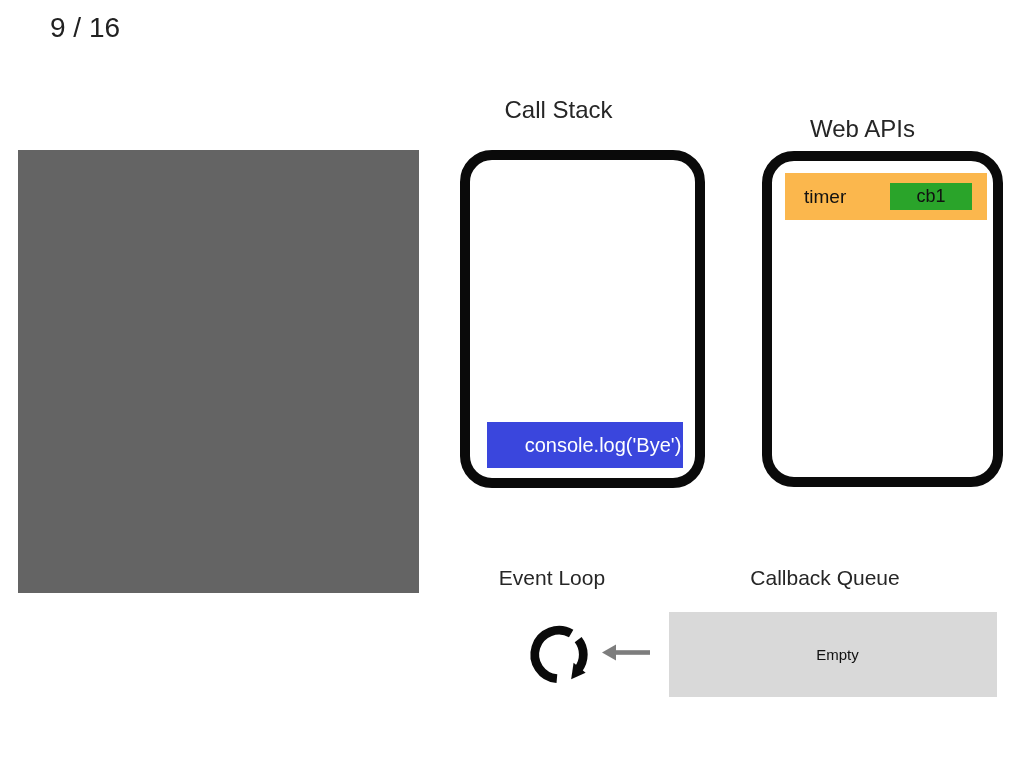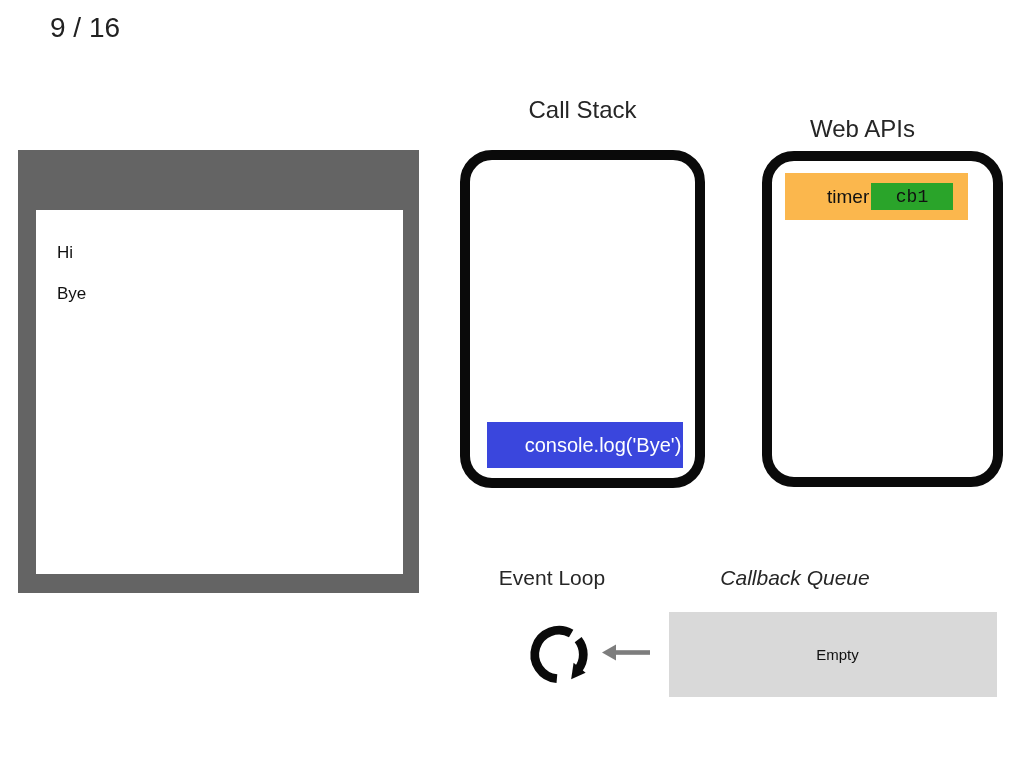--- a/index.html
+++ b/index.html
@@ -33,82 +33,78 @@
   .console-body {
     left: 18px; top: 60px; width: 367px; height: 364px;
     background: #ffffff;
   }
   .console-line { position: absolute; left: 21px; font-size: 17px; color: #111111; }
   .console-line.l0 { top: 33px; }
   .console-line.l1 { top: 74px; }
 
   
   .section-title { font-size: 24px; color: #262626; text-align: center; }
-  .title-callstack { left: 460px; top: 96px; width: 245px; }
+  .title-callstack { left: 436px; top: 96px; width: 245px; }
   .title-webapis  { left: 742px; top: 96px; width: 241px; margin-top: 19px; }
   .sub-title { font-size: 21px; color: #262626; text-align: center; }
   .title-eventloop { left: 472px; top: 566px; width: 160px; text-align: center; }
-  .title-cbqueue   { left: 631px; top: 566px; width: 328px; font-style: italic; }
+  .title-cbqueue   { left: 661px; top: 566px; width: 328px; }
 
   
   .rounded-frame {
     border: 10px solid #0a0a0a;
     border-radius: 32px;
     background: #ffffff;
   }
   .callstack-frame { left: 460px; top: 150px; width: 245px; height: 338px; }
   .webapis-frame   { left: 762px; top: 151px; width: 241px; height: 336px; }
 
   
   .stack-frame-item {
     left: 487px; top: 422px; width: 196px; height: 46px;
     background: #3a46dd;
     display: flex; align-items: center; justify-content: center;
     color: #ffffff; font-size: 20px; padding-left: 36px;
   }
 
   
   .webapi-item {
-    left: 785px; top: 173px; width: 183px; height: 47px;
+    left: 785px; top: 173px; width: 202px; height: 47px;
     background: #fbb74d;
-    display: flex; align-items: center; padding-left: 23px;
+    display: flex; align-items: center;
   }
   .webapi-label {
     margin-left: 19px; font-size: 19px; color: #111111;
   }
   .webapi-callback {
     margin-left: auto; margin-right: 15px;
     width: 82px; height: 27px;
     background: #2aa42a;
     display: flex; align-items: center; justify-content: center;
-    font-size: 18px; color: #111111; font-family: Liberation Mono, monospace;
+    font-size: 18px; color: #111111;
   }
 
   
   .loop-icon { left: 527px; top: 621px; width: 66px; height: 69px; }
   .left-arrow-icon { left: 602px; top: 642px; width: 48px; height: 21px; }
 
   
   .queue-box {
     left: 669px; top: 612px; width: 328px; height: 85px;
     background: #d9d9d9;
     display: flex; align-items: center; justify-content: center;
     font-size: 15px; color: #111111; padding-left: 9px;
   }
 </style>
 </head>
 <body>
 
 <div class="abs page-counter">9 / 16</div>
 
 <div class="abs console-window">
-  <div class="abs console-body">
-    <div class="console-line l0">Hi</div>
-    <div class="console-line l1">Bye</div>
-  </div>
 </div>
 
 <div class="abs section-title title-callstack">Call Stack</div>
 <div class="abs rounded-frame callstack-frame"></div>
 <div class="abs stack-frame-item">
   <span>console.log('Bye')</span>
 </div>
 
 <div class="abs section-title title-webapis">Web APIs</div>
 <div class="abs rounded-frame webapis-frame"></div>

